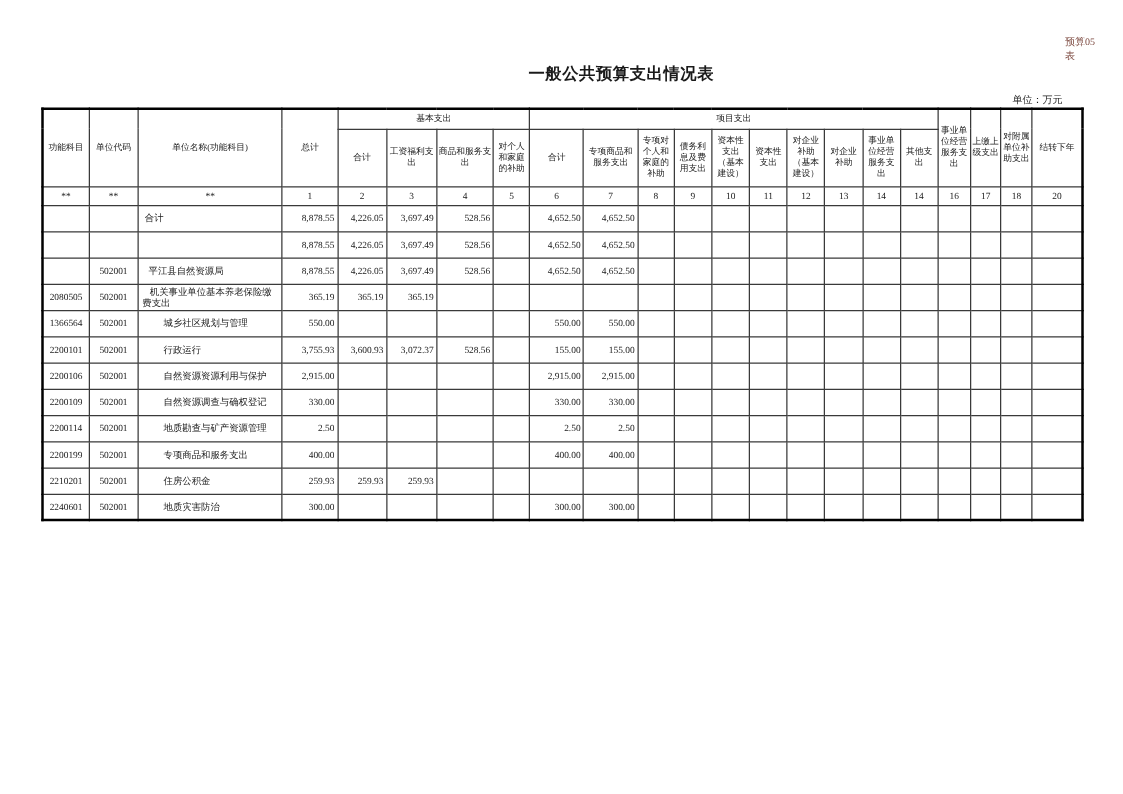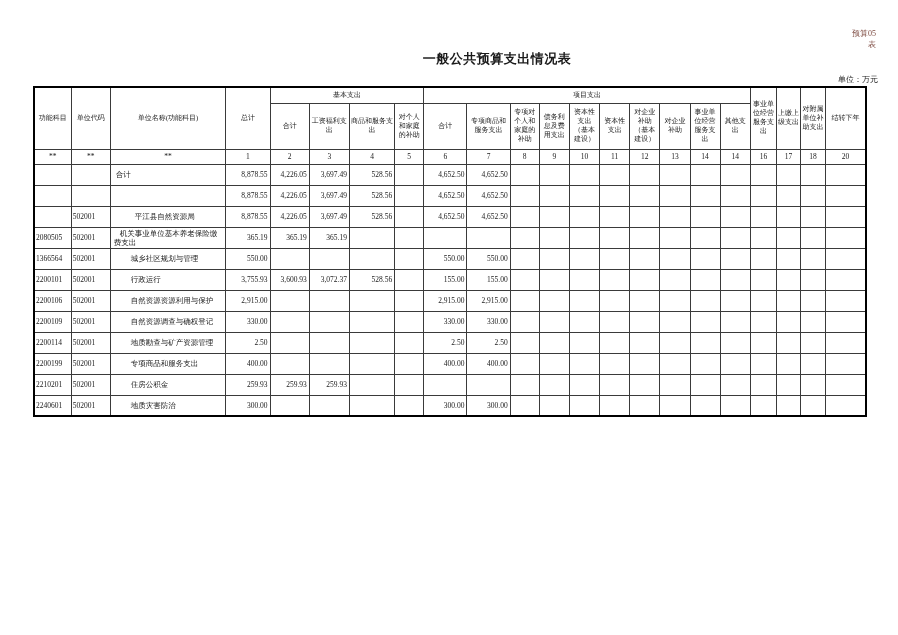--- a/index.html
+++ b/index.html
@@ -8,38 +8,38 @@
     position: relative;
     font-family: "Liberation Serif", "DejaVu Serif", serif;
     color: #1a1a1a;
   }
   .sheet-label {
     position: absolute;
     top: 28px;
     right: 22px;
     font-size: 8px;
     line-height: 11px;
-    text-align: right;
+    text-align: left;
     font-family: Liberation Serif, serif;
   }
   .page-title {
     position: absolute;
     top: 50px;
     left: 0;
     width: 100%;
     text-align: center;
     font-size: 13px;
     font-weight: bold;
     letter-spacing: 0.5px;
     margin-left: 48px;
   }
   .unit-note {
     position: absolute;
     top: 74px;
-    right: 20px;
+    right: 48px;
     font-size: 8px;
   }
   table.budget {
     position: absolute;
     top: 86px;
     left: 33px;
     width: 834px;
     border-collapse: collapse;
     table-layout: fixed;
     border: 2px solid #000;
@@ -59,25 +59,25 @@
   tr.group-row { height: 16px; }
   tr.sub-row { height: 46px; }
   tr.index-row { height: 15px; }
   tbody tr { height: 21px; }
   tbody td {
     font-size: 7.5px;
     line-height: 9px;
     padding: 1px;
   }
   td.c-idx { text-align: center; }
-  td.c-code { }
+  td.c-code { text-align: center; }
   td.c-num { text-align: right; padding-right: 2px; }
   td.c-name { text-align: left; word-break: break-all; }
   td.ind-0 { padding-left: 5px; }
-  td.ind-1 { padding-left: 24px; }
+  td.ind-1 { padding-left: 8px; }
   td.ind-2 { padding-left: 20px; }
   td.ind-w { padding-left: 3px; text-indent: 6px; margin-left: 48px; }
 </style>
 </head>
 <body>
 
 <div class="sheet-label" style="color: rgb(125, 74, 64);">
   <div>预算05</div>
   <div>表</div>
 </div>

